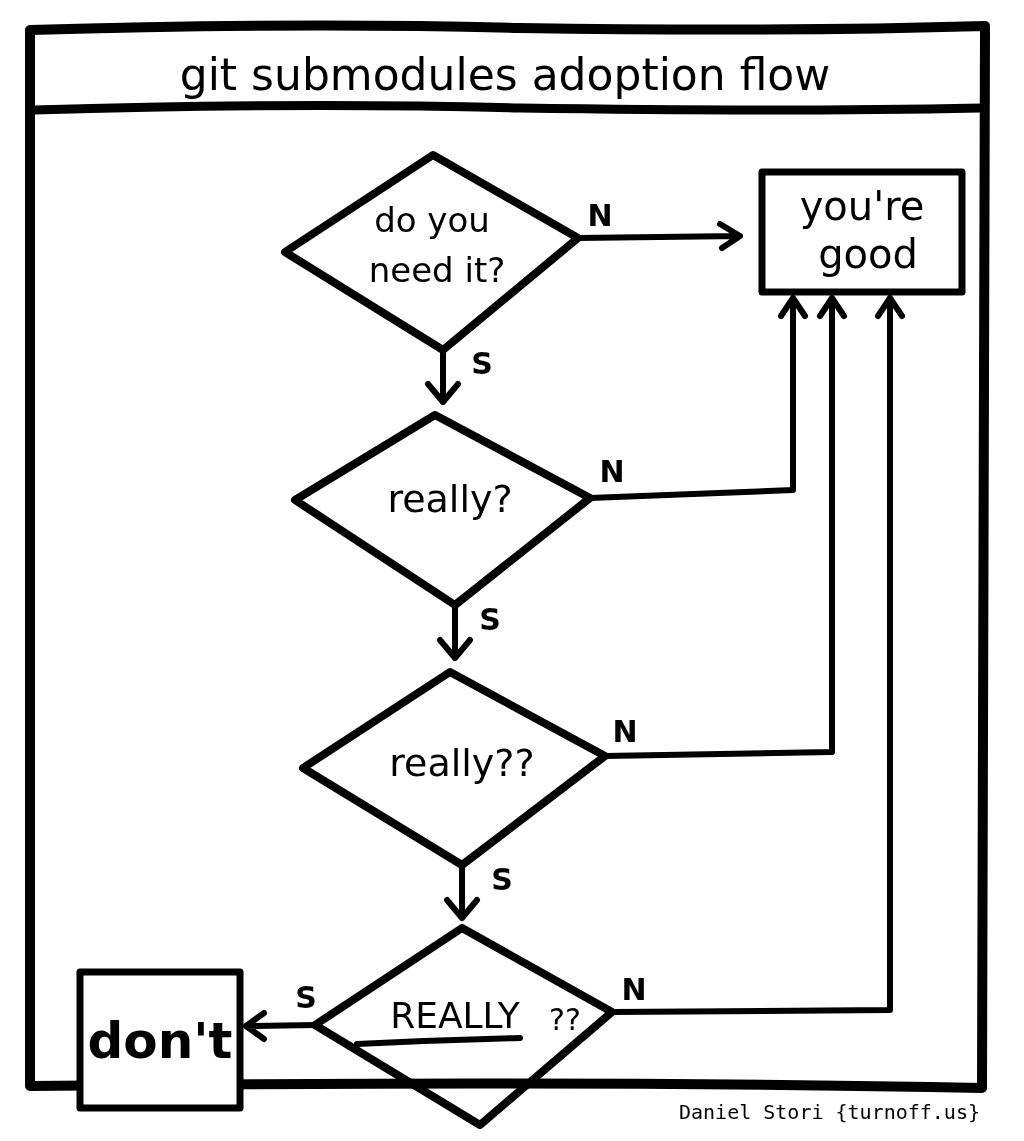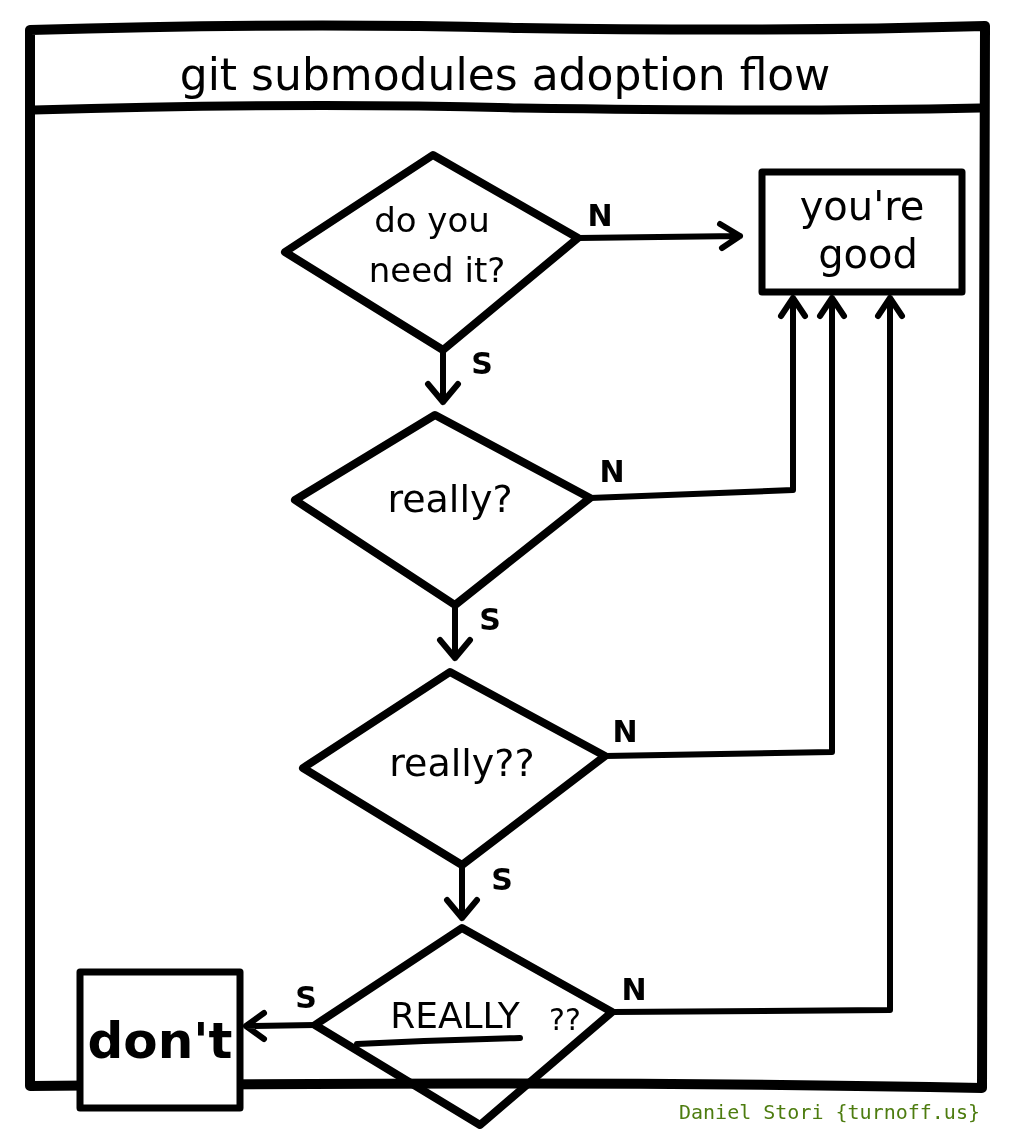--- a/index.html
+++ b/index.html
@@ -1,20 +1,20 @@
 <!DOCTYPE html>
 <html><head>
 <meta charset="utf-8">
 <style>
   html,body{margin:0;padding:0;background:#ffffff;}
   body{width:1024px;height:1141px;position:relative;overflow:hidden;font-family:"DejaVu Sans",sans-serif;}
   svg{position:absolute;left:0;top:0;}
   .ink{stroke:#000;fill:none;stroke-linecap:round;stroke-linejoin:round;}
   .txt{font-family:"DejaVu Sans",sans-serif;fill:#000;}
-  .credit{position:absolute;right:44px;top:1100px;font-family:"DejaVu Sans Mono",monospace;font-size:20px;color:#4d7c0f;}
+  .credit{position:absolute;right:44px;top:1100px;font-family:"DejaVu Sans Mono",monospace;font-size:20px;color:#000000;}
 </style>
 </head>
 <body>
 
 <svg width="1024" height="1141" viewBox="0 0 1024 1141">
 
   <path class="ink" stroke-width="10" d="M30 30 Q300 22 520 28 Q780 32 985 26 L982 1088 Q600 1080 30 1086 Z"></path>
 
   <path class="ink" stroke-width="9" d="M34 110 Q300 102 520 108 Q780 112 980 108"></path>
   <text class="txt" x="505" y="90" font-size="44" text-anchor="middle">git submodules adoption flow</text>

